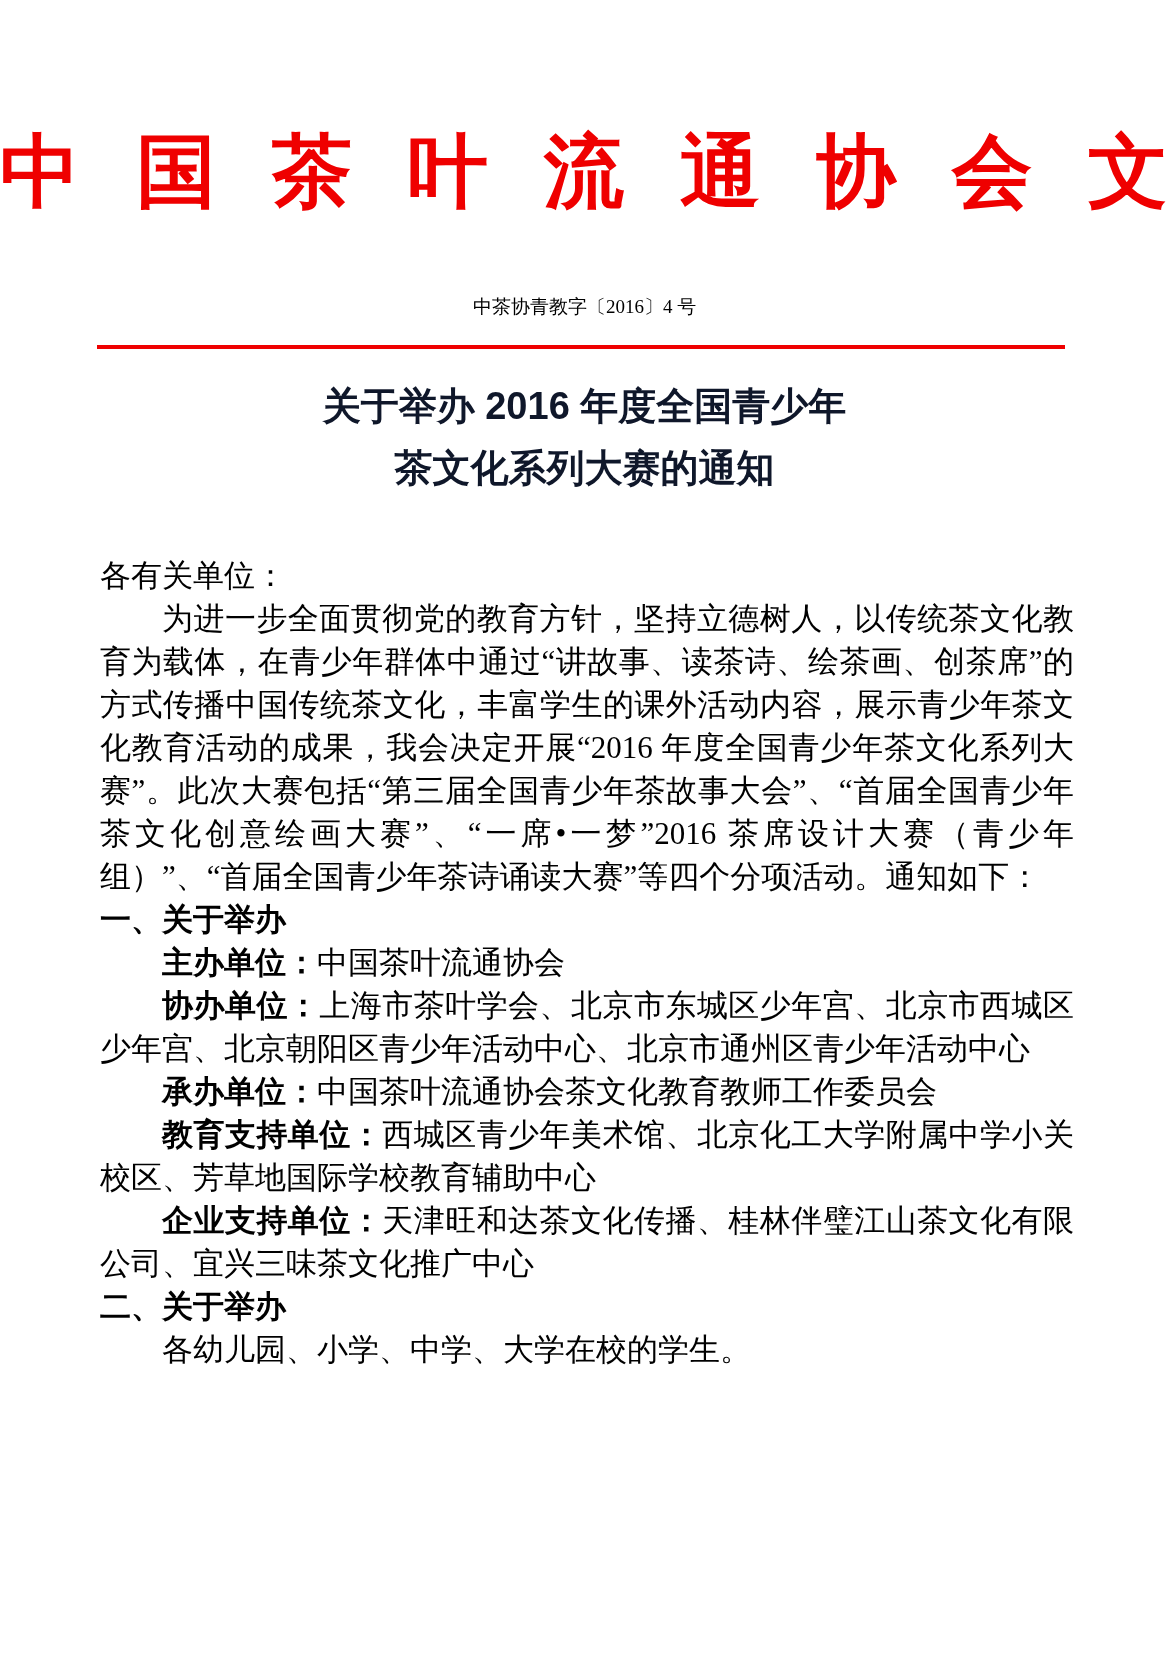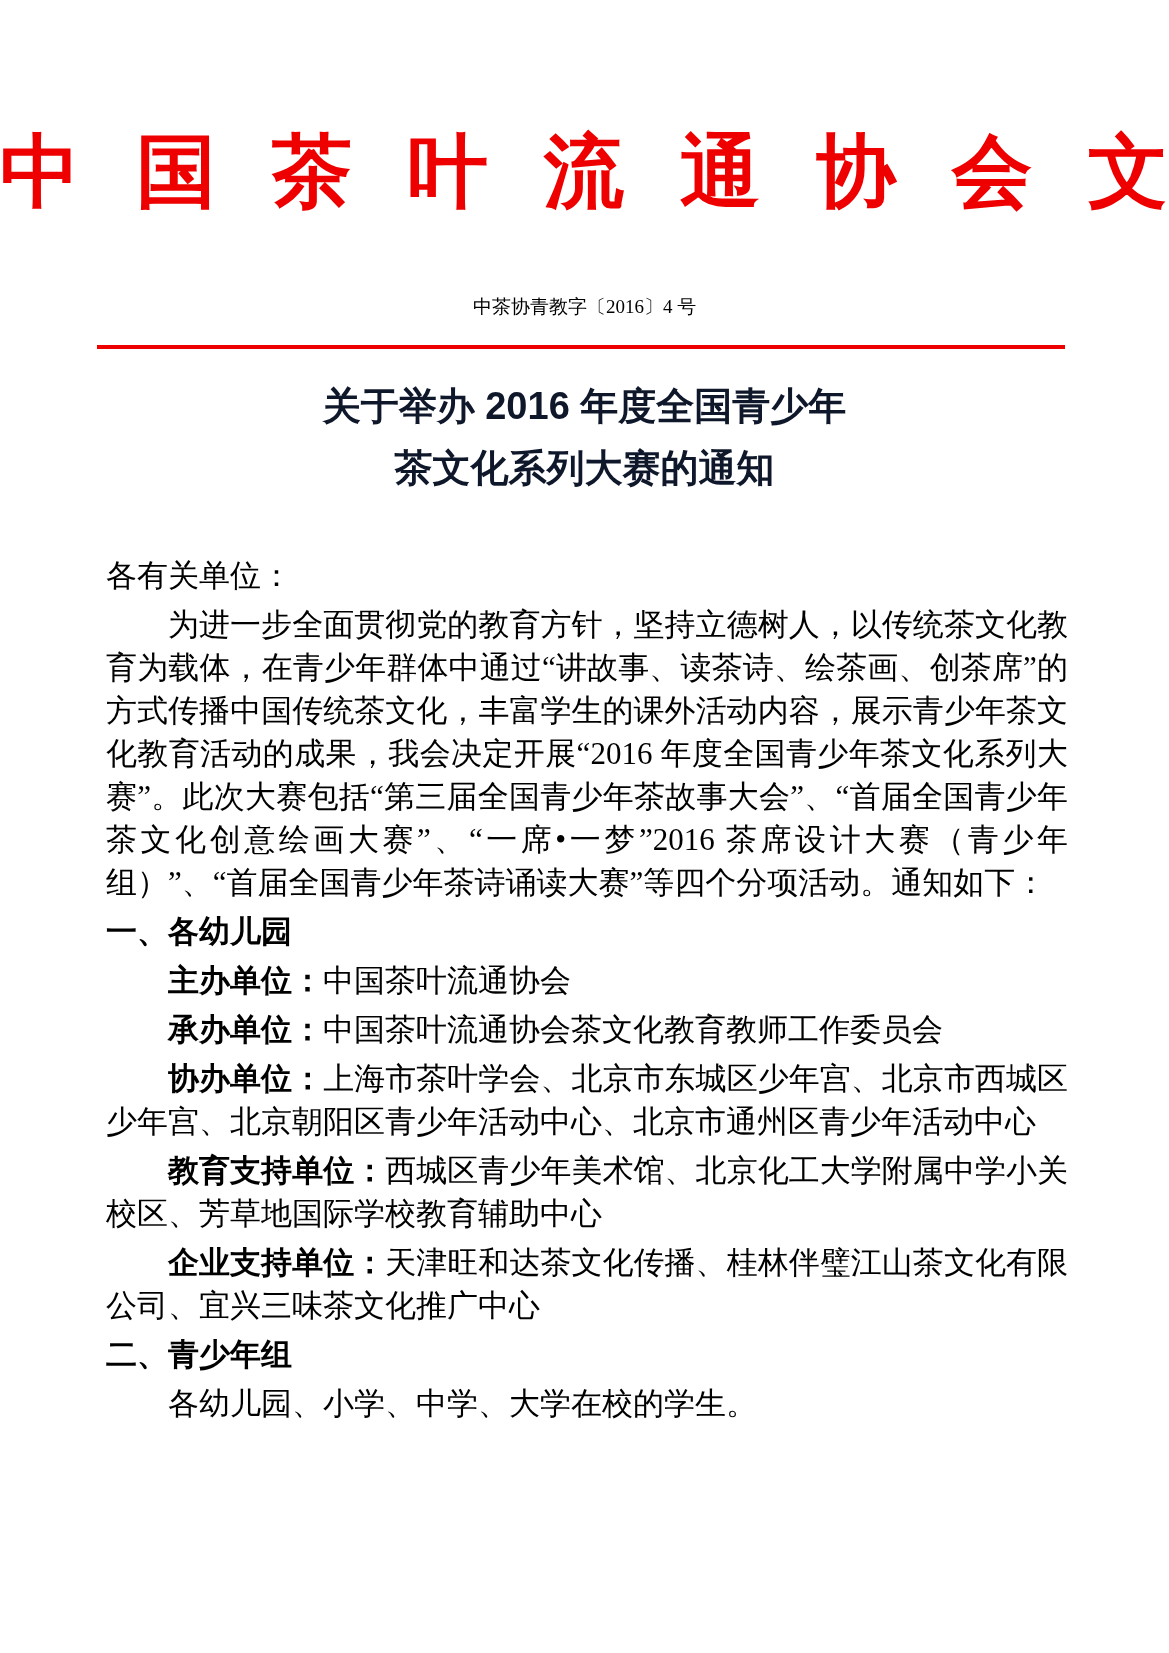--- a/index.html
+++ b/index.html
@@ -51,21 +51,21 @@
     color: #0f172a;
   }
   .content {
     margin: 55px 95px 0 100px;
     font-size: 31px;
     line-height: 43px;
     text-align: justify;
     color: #000000;
   }
   .content p {
-    margin: 6px;
+    margin: 0;
     padding: 0;
   }
   .indent {
     text-indent: 2em;
   }
   .sec-heading {
     font-weight: bold;
   }
   .org-label {
     font-weight: bold;
@@ -86,32 +86,32 @@
     <div>关于举办 2016 年度全国青少年</div>
     <div>茶文化系列大赛的通知</div>
   </div>
 
   <div class="content">
 
     <p>各有关单位：</p>
 
     <p class="indent">为进一步全面贯彻党的教育方针，坚持立德树人，以传统茶文化教育为载体，在青少年群体中通过“讲故事、读茶诗、绘茶画、创茶席”的方式传播中国传统茶文化，丰富学生的课外活动内容，展示青少年茶文化教育活动的成果，我会决定开展“2016 年度全国青少年茶文化系列大赛”。此次大赛包括“第三届全国青少年茶故事大会”、“首届全国青少年茶文化创意绘画大赛”、“一席•一梦”2016 茶席设计大赛（青少年组）”、“首届全国青少年茶诗诵读大赛”等四个分项活动。通知如下：</p>
 
-    <p class="sec-heading">一、各幼儿园</p>
+    <p class="sec-heading">一、关于举办</p>
 
     <p class="indent"><span class="org-label">主办单位：</span><span>中国茶叶流通协会</span></p>
 
+    <p class="indent"><span class="org-label">协办单位：</span><span>上海市茶叶学会、北京市东城区少年宫、北京市西城区少年宫、北京朝阳区青少年活动中心、北京市通州区青少年活动中心</span></p>
+
     <p class="indent"><span class="org-label">承办单位：</span><span>中国茶叶流通协会茶文化教育教师工作委员会</span></p>
-
-    <p class="indent"><span class="org-label">协办单位：</span><span>上海市茶叶学会、北京市东城区少年宫、北京市西城区少年宫、北京朝阳区青少年活动中心、北京市通州区青少年活动中心</span></p>
 
     <p class="indent"><span class="org-label">教育支持单位：</span><span>西城区青少年美术馆、北京化工大学附属中学小关校区、芳草地国际学校教育辅助中心</span></p>
 
     <p class="indent"><span class="org-label">企业支持单位：</span><span>天津旺和达茶文化传播、桂林伴璧江山茶文化有限公司、宜兴三味茶文化推广中心</span></p>
 
-    <p class="sec-heading">二、青少年组</p>
+    <p class="sec-heading">二、关于举办</p>
 
     <p class="indent">各幼儿园、小学、中学、大学在校的学生。</p>
 
 
 
   </div>
 </div>
 
 </body></html>

